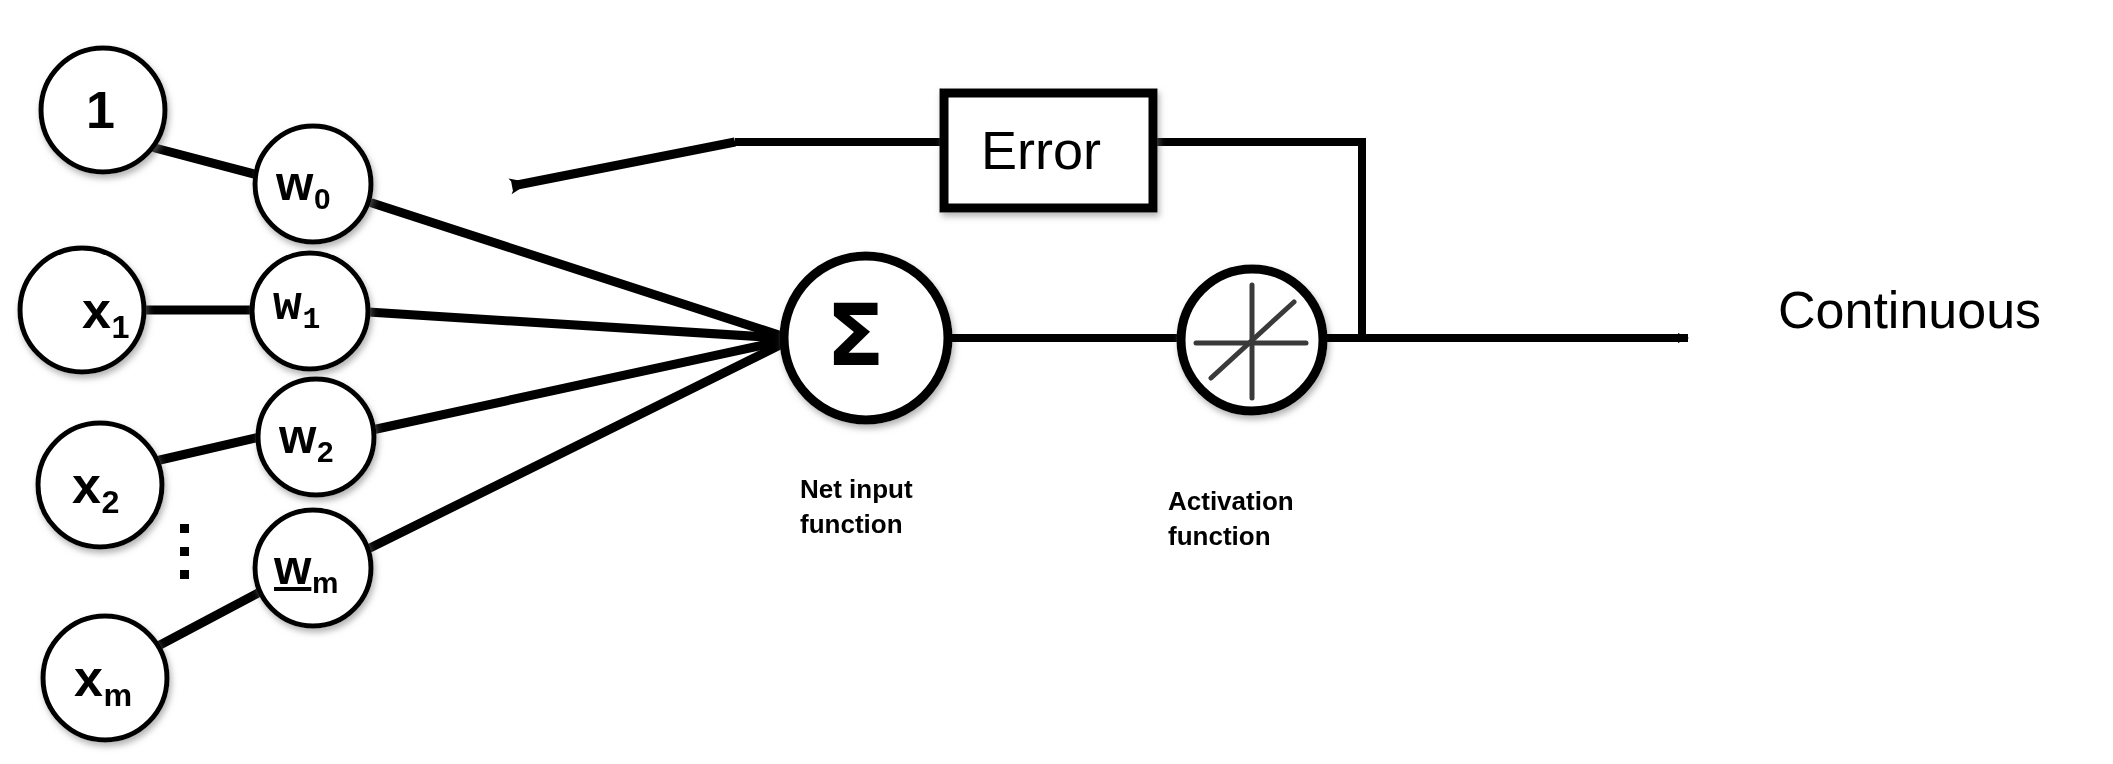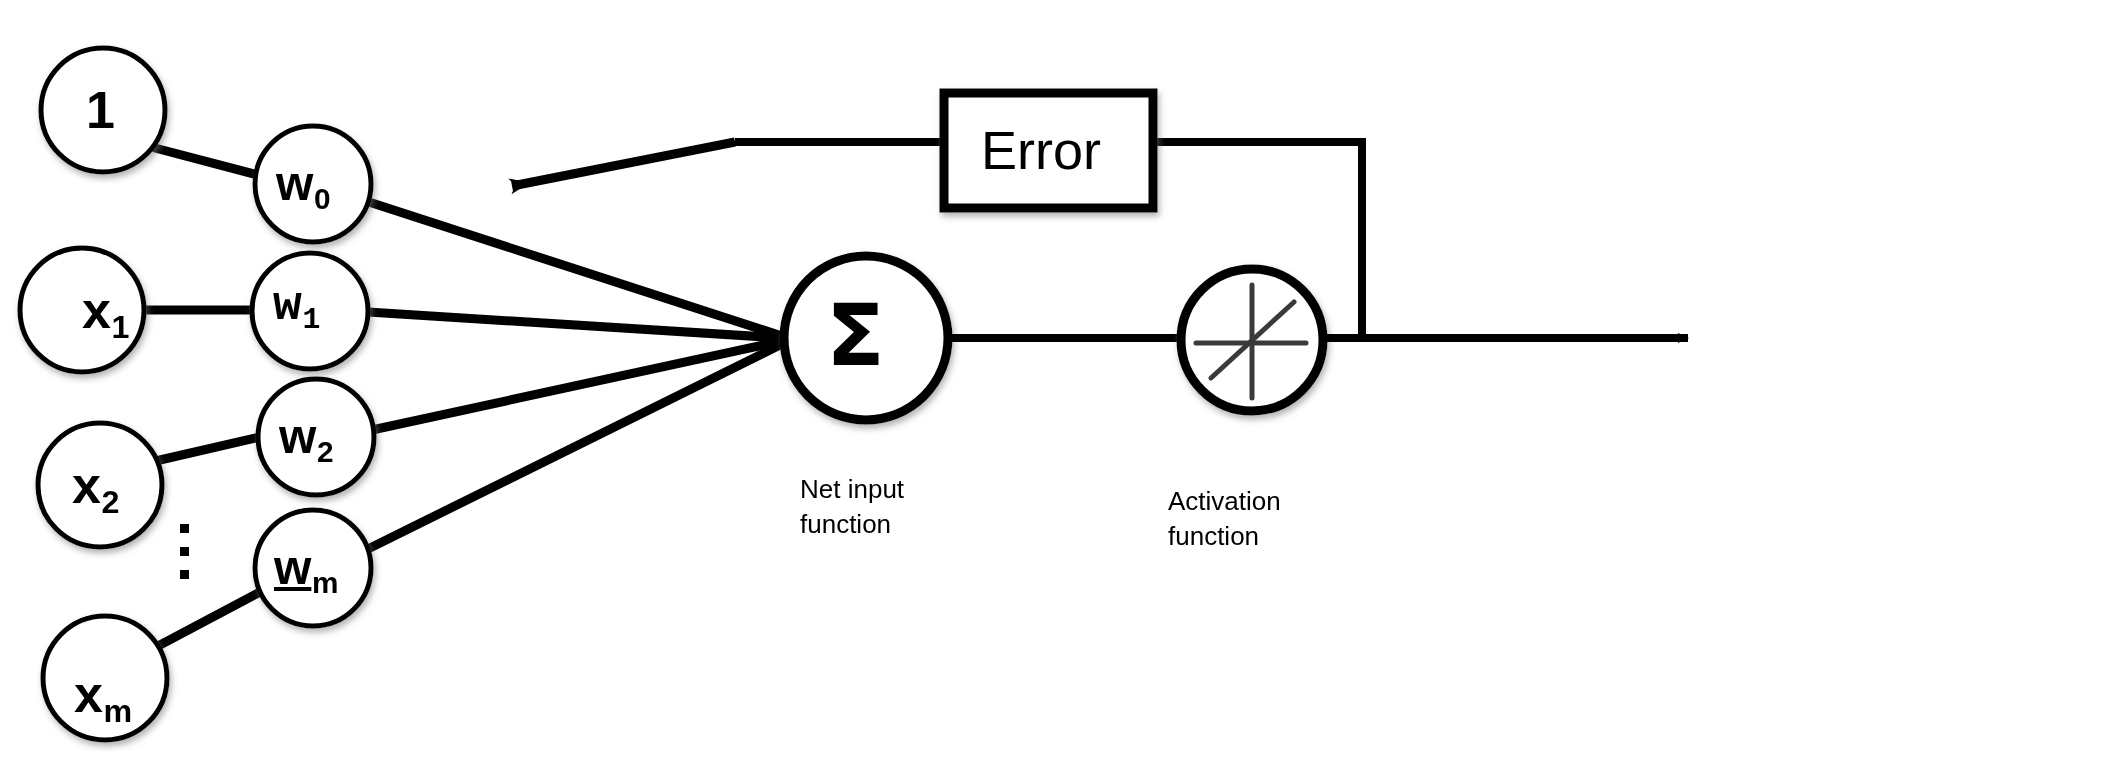--- a/index.html
+++ b/index.html
@@ -57,20 +57,21 @@
     font-size: 54px;
     font-family: "Liberation Sans", sans-serif;
     white-space: nowrap;
   }
   .caption {
     position: absolute;
     font-size: 26px;
     line-height: 1.35;
     font-family: "Liberation Sans", sans-serif;
     white-space: nowrap;
+    font-weight: bold;
   }
   .output-text {
     position: absolute;
     font-size: 52px;
     line-height: 1.25;
     font-family: "Liberation Sans", sans-serif;
     white-space: nowrap;
   }
   .title-text {
     position: absolute;
@@ -162,21 +163,21 @@
 
   <div class="node-label input-label" style="left:86px; top:84px;">
     <span>1</span><sub></sub>
   </div>
   <div class="node-label input-label" style="left:54px; top:284px;margin-left:28px;">
     <span>x</span><sub>1</sub>
   </div>
   <div class="node-label input-label" style="left:72px; top:459px;">
     <span>x</span><sub>2</sub>
   </div>
-  <div class="node-label input-label" style="left:74px; top:652px;margin-top:16px;">
+  <div class="node-label input-label" style="left:74px; top:652px;">
     <span>x</span><sub>m</sub>
   </div>
 
   <div class="node-label weight-label" style="left:276px; top:160px;">
     <span>w</span><sub>0</sub>
   </div>
   <div class="node-label weight-label" style="left:273px; top:282px;font-family:Liberation Mono, monospace;">
     <span>w</span><sub>1</sub>
   </div>
   <div class="node-label weight-label" style="left:279px; top:413px;">
@@ -200,16 +201,17 @@
     <div>Net input</div>
     <div>function</div>
   </div>
 
   <div class="caption" style="left:1168px; top:484px;">
     <div>Activation</div>
     <div>function</div>
   </div>
 
   <div class="output-text" style="left:1778px; top:278px;">
+    <div>Continuous</div>
   </div>
 
 
 </div>
 
 </body></html>

